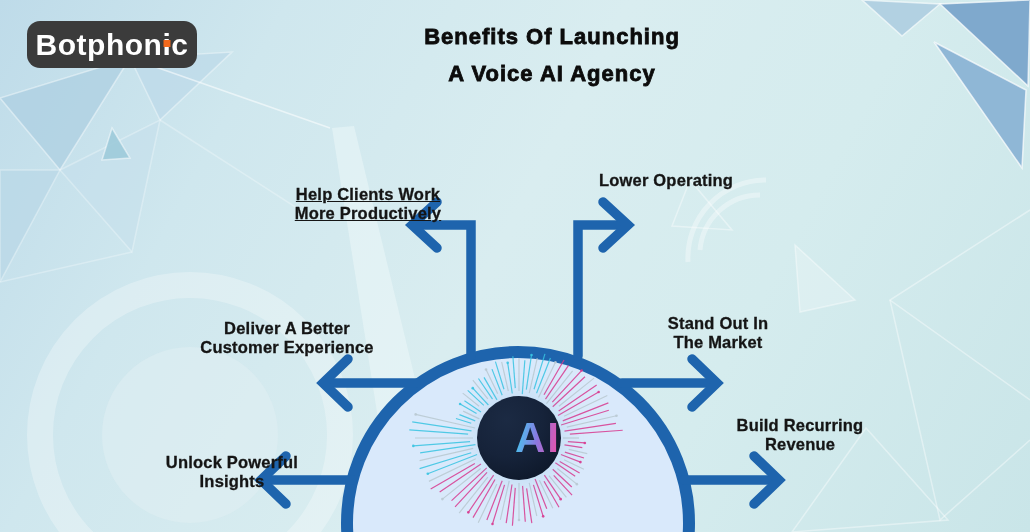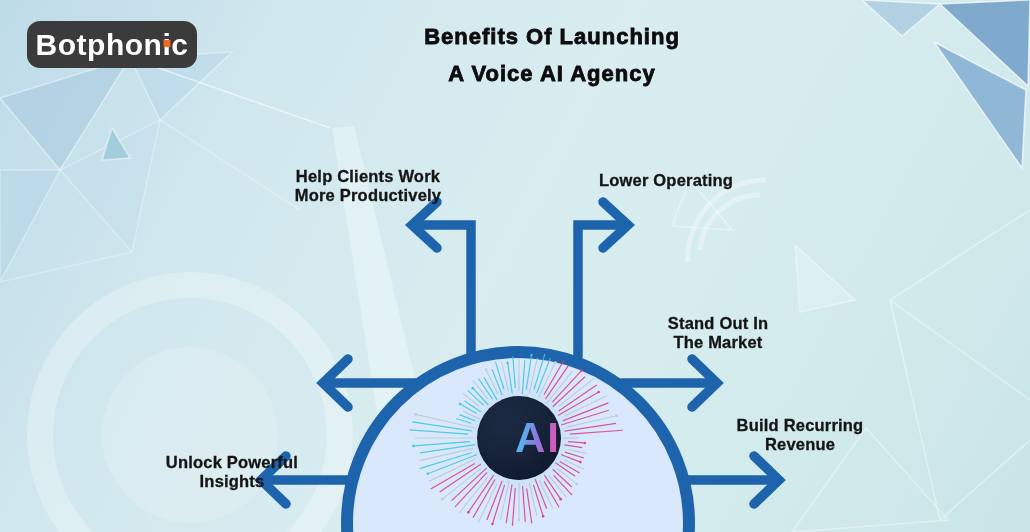--- a/index.html
+++ b/index.html
@@ -27,21 +27,21 @@
     text-align:center;color:#0c0c0c;font-weight:bold;font-size:22px;line-height:37px;
     letter-spacing:1px;-webkit-text-stroke:.8px #0c0c0c;white-space:nowrap;margin-left:37px;
   }
   
   .benefit{
     position:absolute;transform:translateX(-50%);text-align:center;
     color:#151515;font-weight:bold;font-size:16.5px;line-height:19px;
     letter-spacing:.2px;-webkit-text-stroke:.3px #151515;white-space:nowrap;
   }
   .benefit span{display:block;}
-  .pos-tl{left:368px;top:167px;}
+  .pos-tl{left:368px;top:185px;text-decoration:underline;}
   .pos-tr{left:666px;top:171px;}
   .pos-ml{left:287px;top:319px;}
   .pos-mr{left:718px;top:314px;}
   .pos-bl{left:232px;top:416px;margin-top:37px;}
   .pos-br{left:800px;top:416px;}
   
   .badge{
     position:absolute;left:477px;top:396px;width:84px;height:84px;border-radius:50%;
     background:radial-gradient(circle at 35% 28%,#25365489 0%,#16233a 45%,#0a1322 100%),#101c2f;
     display:flex;align-items:center;justify-content:flex-end;
@@ -247,20 +247,24 @@
     <div>A Voice AI Agency</div>
   </div>
 
   <div class="benefit pos-tl">
     <span>Help Clients Work</span>
     <span>More Productively</span>
   </div>
   <div class="benefit pos-tr">
     <span>Lower Operating</span>
   </div>
+  <div class="benefit pos-ml">
+    <span>Deliver A Better</span>
+    <span>Customer Experience</span>
+  </div>
   <div class="benefit pos-mr">
     <span>Stand Out In</span>
     <span>The Market</span>
   </div>
   <div class="benefit pos-bl">
     <span>Unlock Powerful</span>
     <span>Insights</span>
   </div>
   <div class="benefit pos-br">
     <span>Build Recurring</span>

